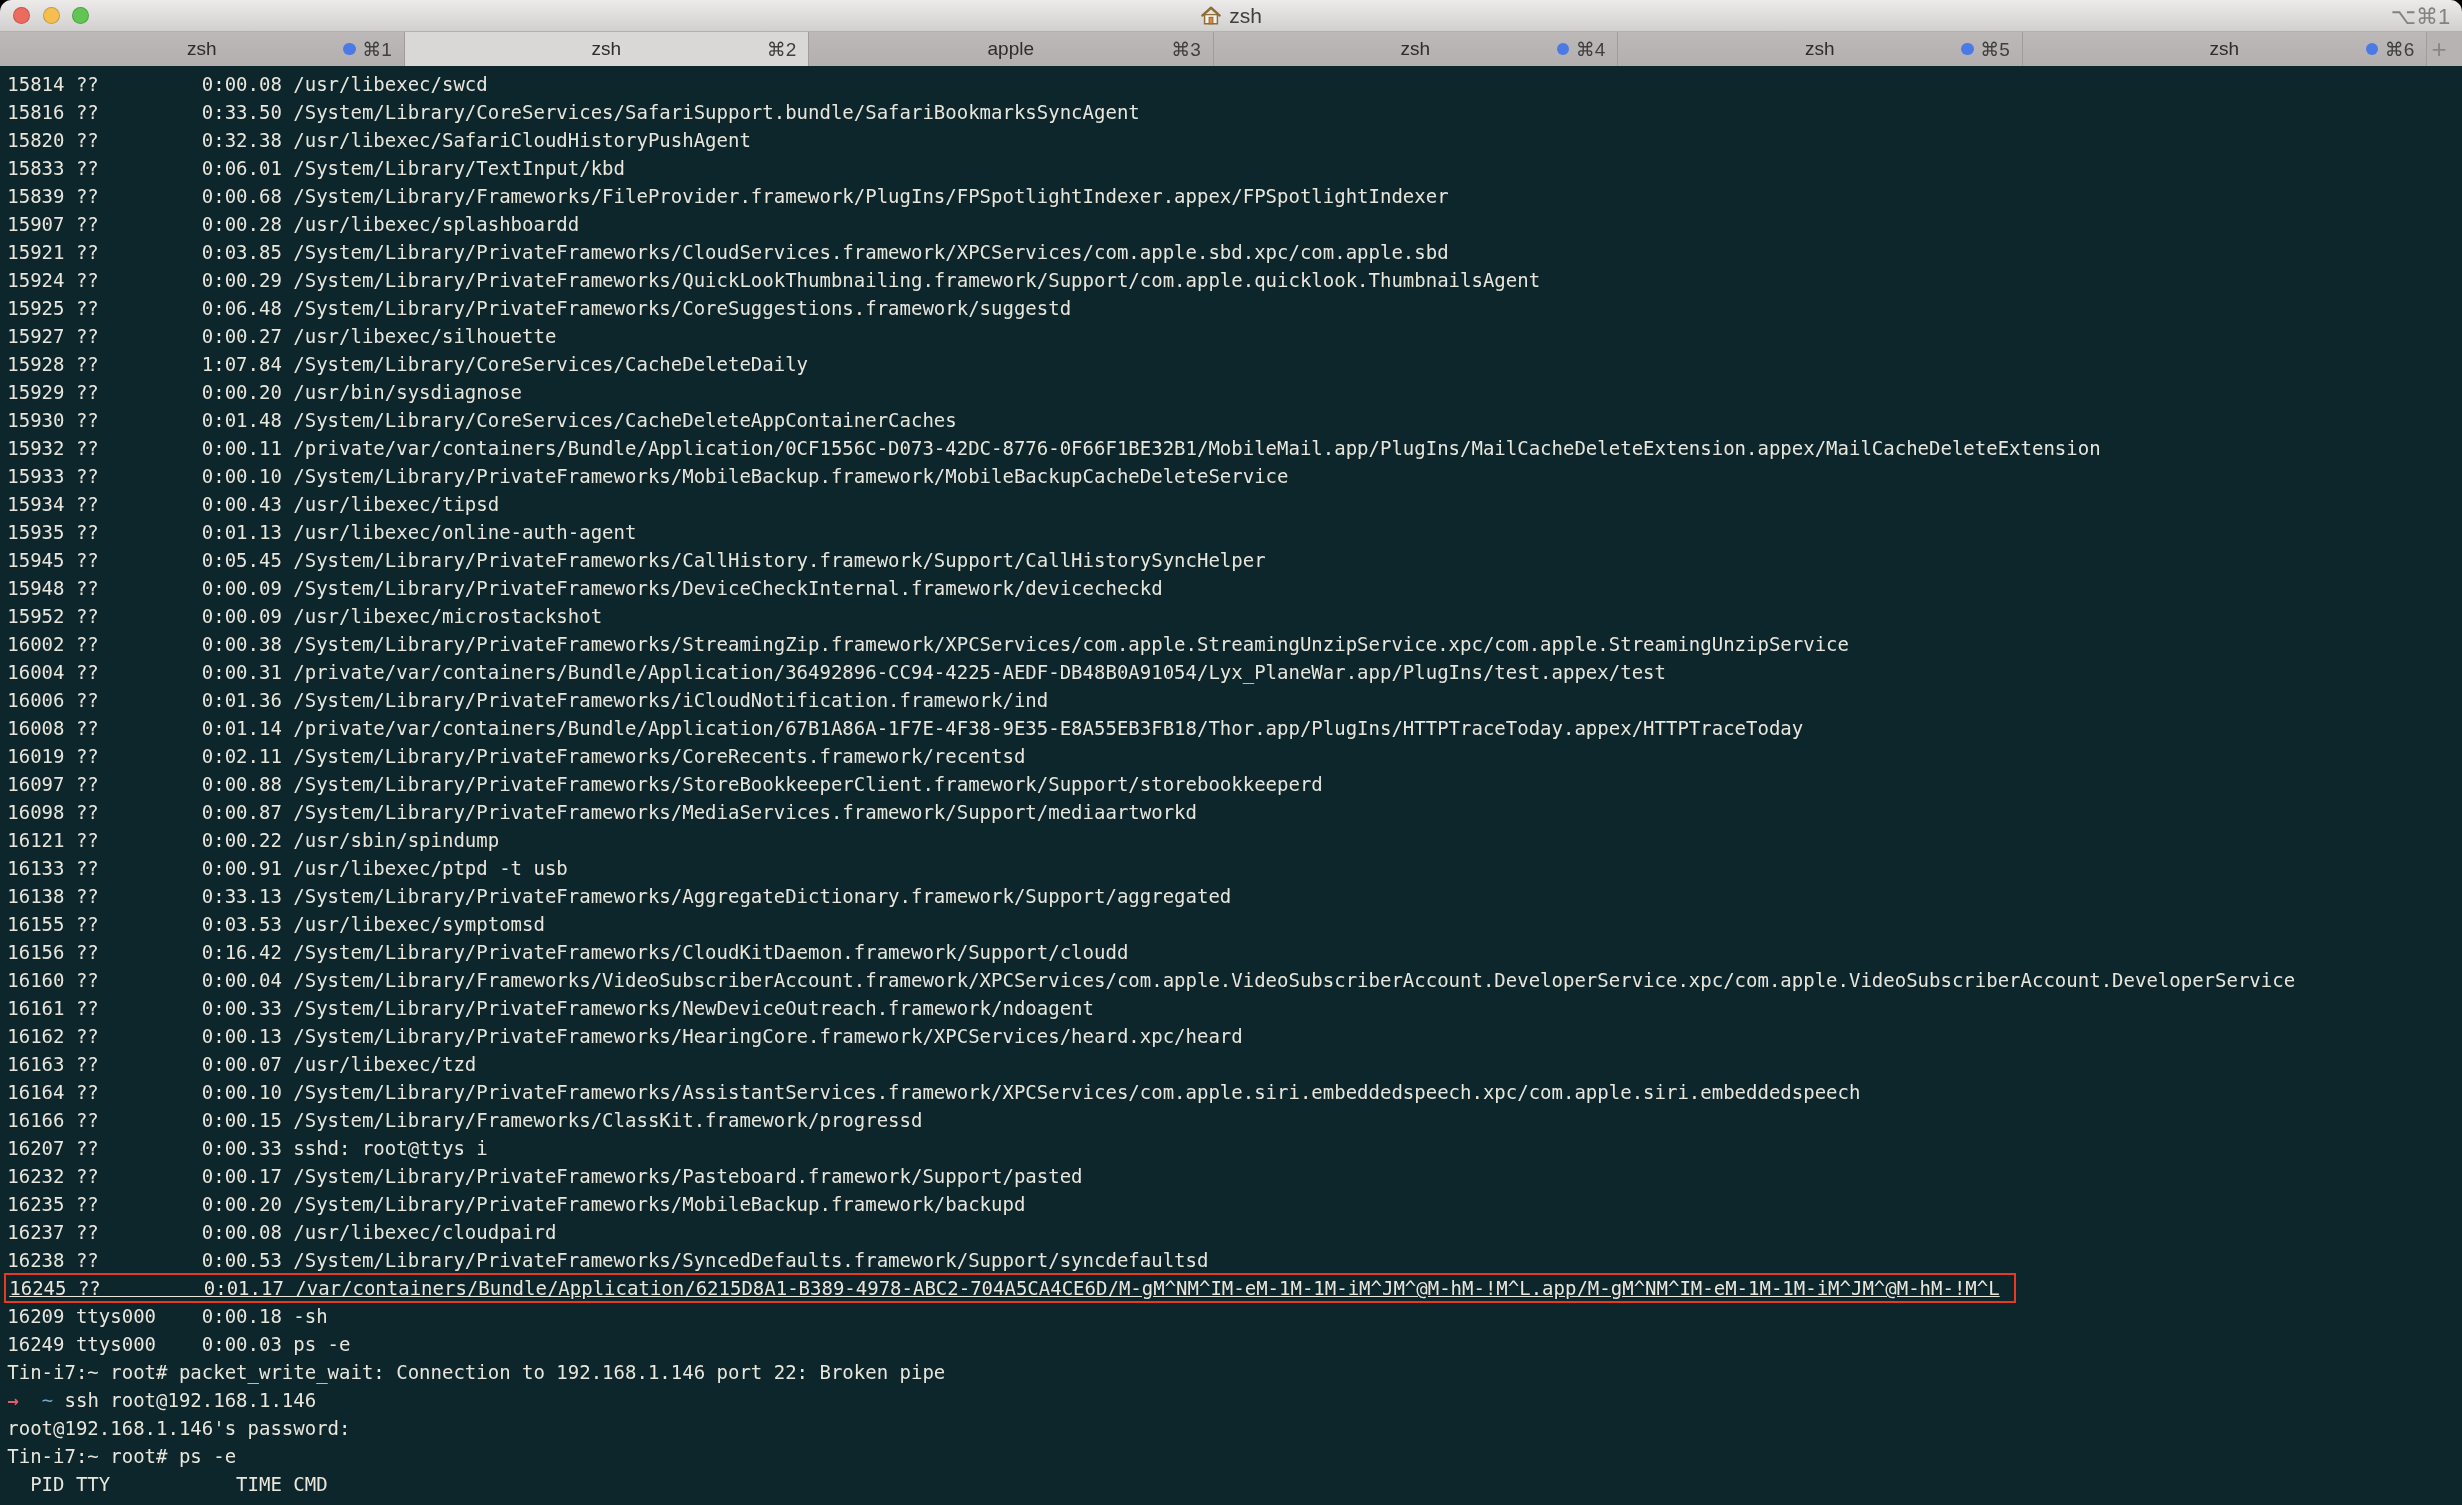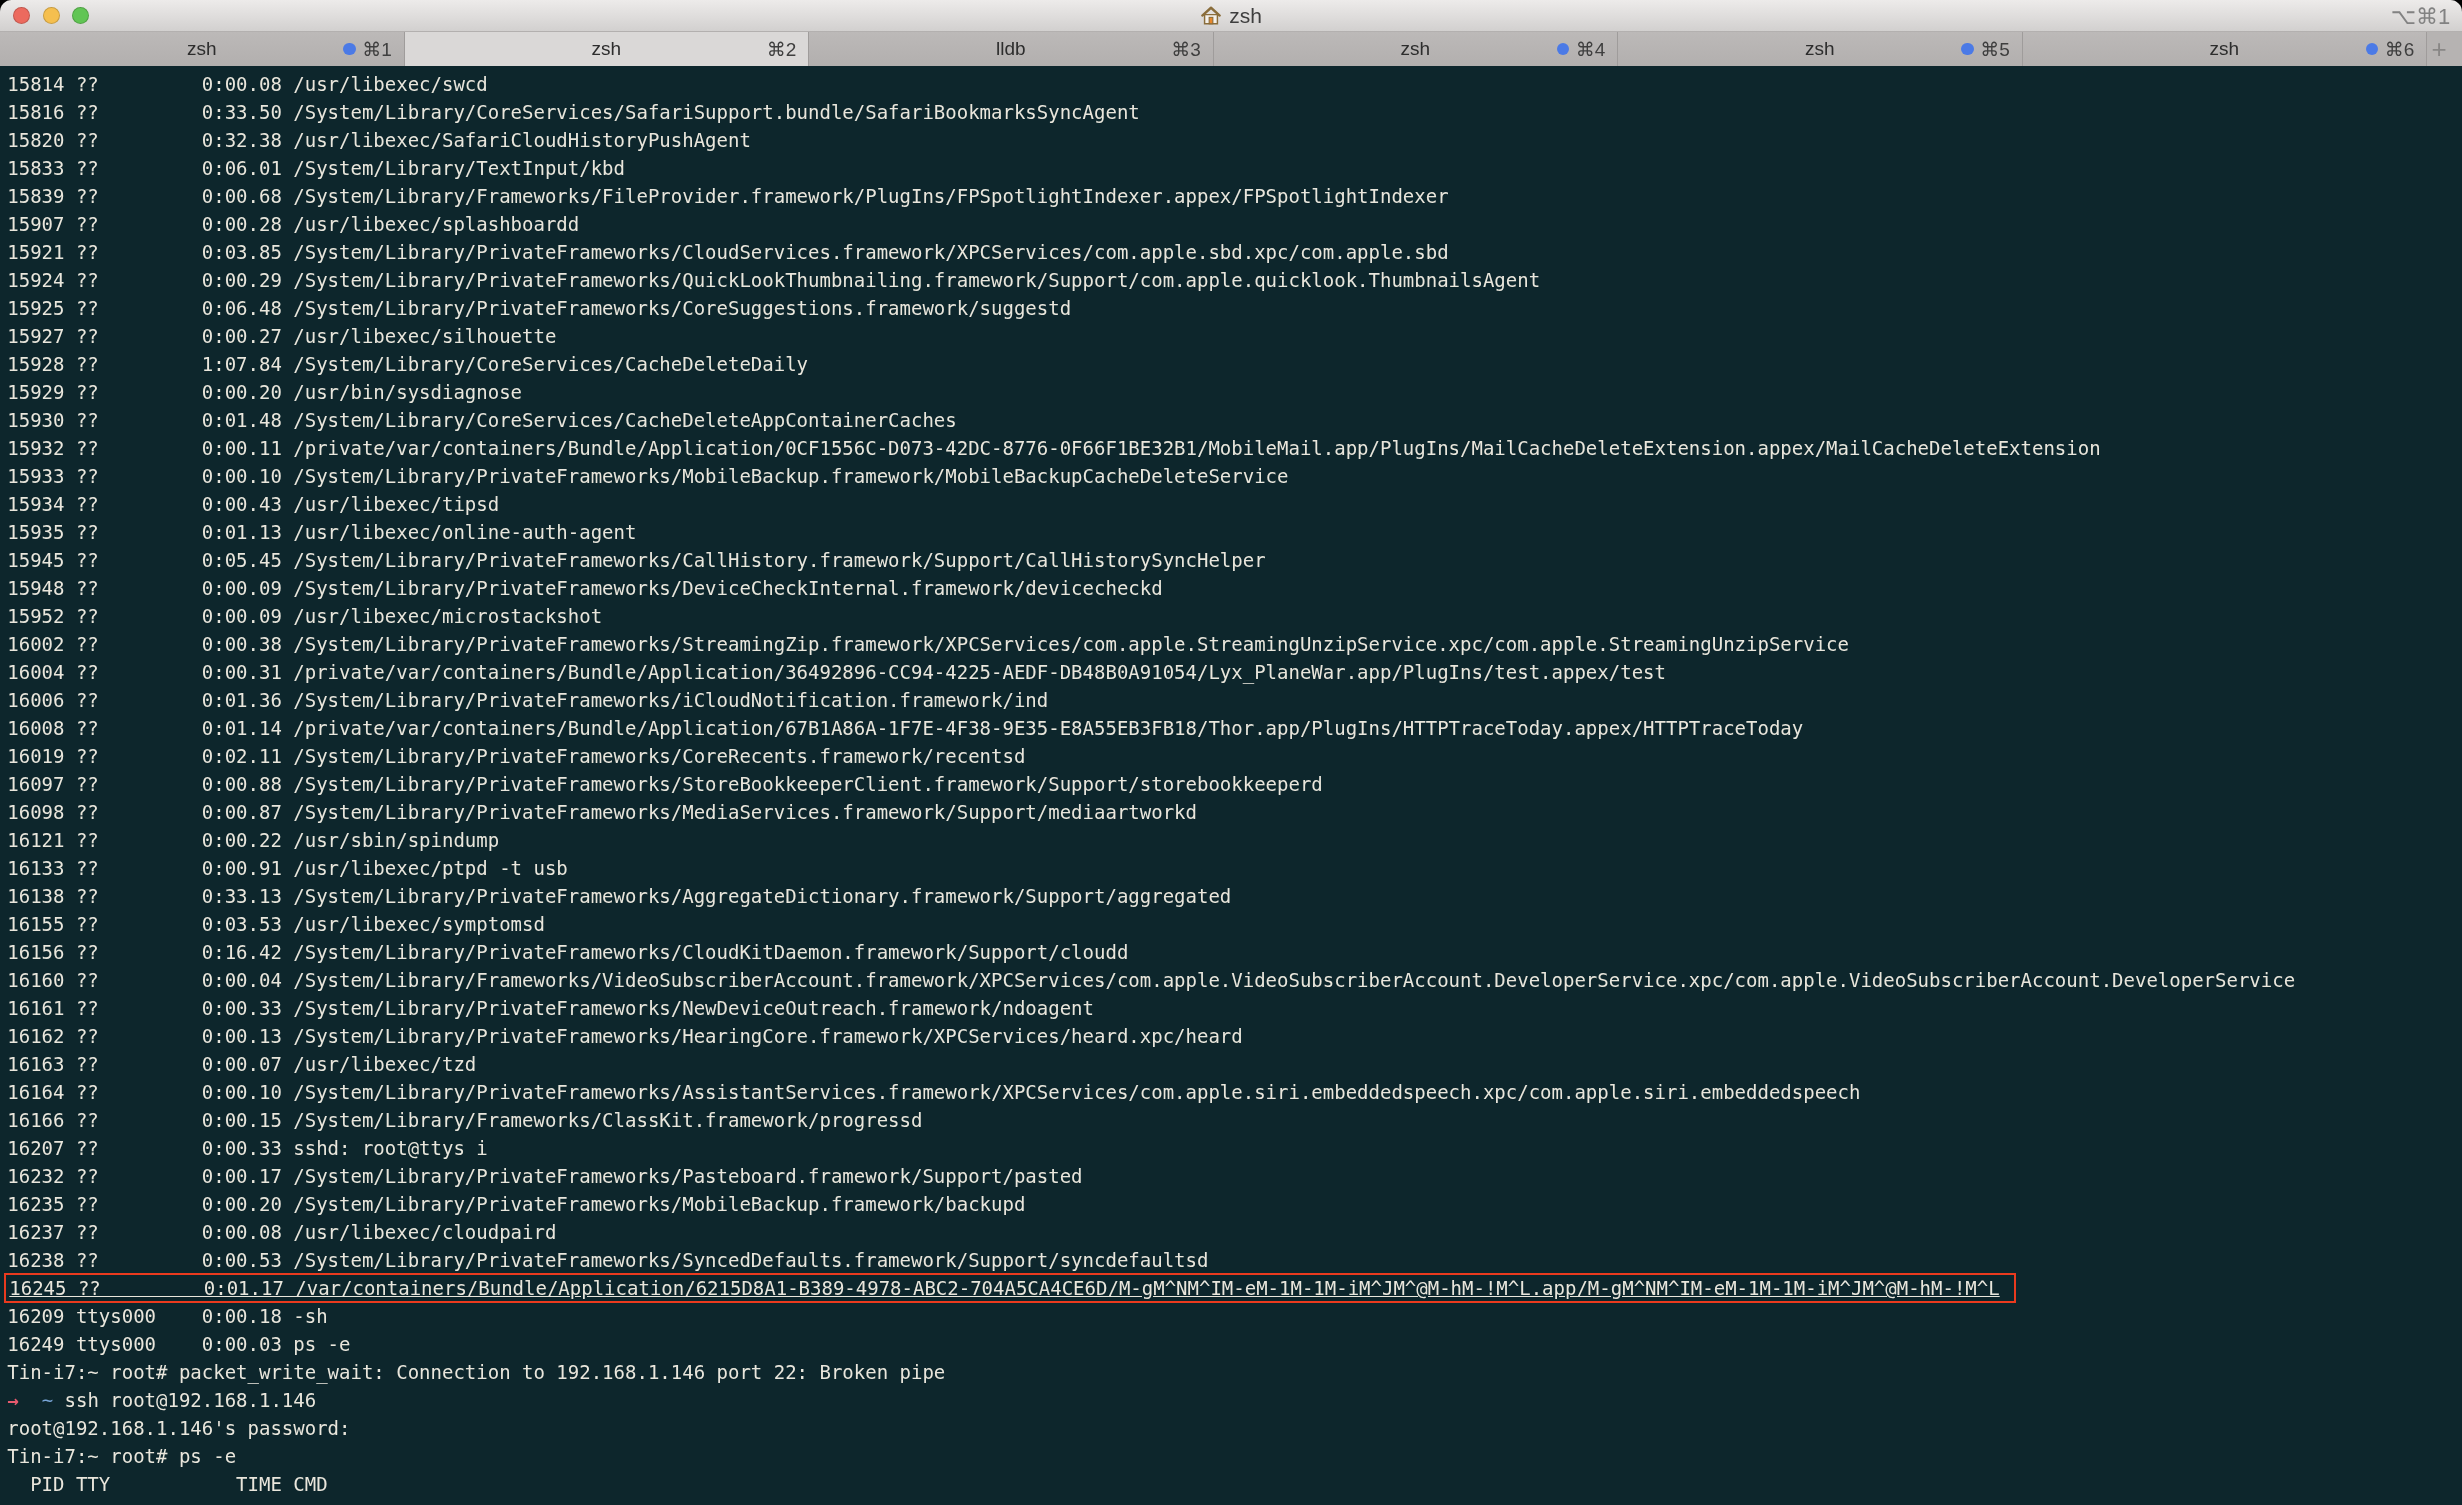--- a/index.html
+++ b/index.html
@@ -91,21 +91,21 @@
           <span class="shortcut">⌘1</span>
         </span>
       </div>
       <div class="tab active">
         <span>zsh</span>
         <span class="tab-right">
           <span class="shortcut">⌘2</span>
         </span>
       </div>
       <div class="tab">
-        <span>lldb</span>
+        <span>apple</span>
         <span class="tab-right">
           <span class="shortcut">⌘3</span>
         </span>
       </div>
       <div class="tab">
         <span>zsh</span>
         <span class="tab-right">
           <span class="dot"></span>
           <span class="shortcut">⌘4</span>
         </span>

